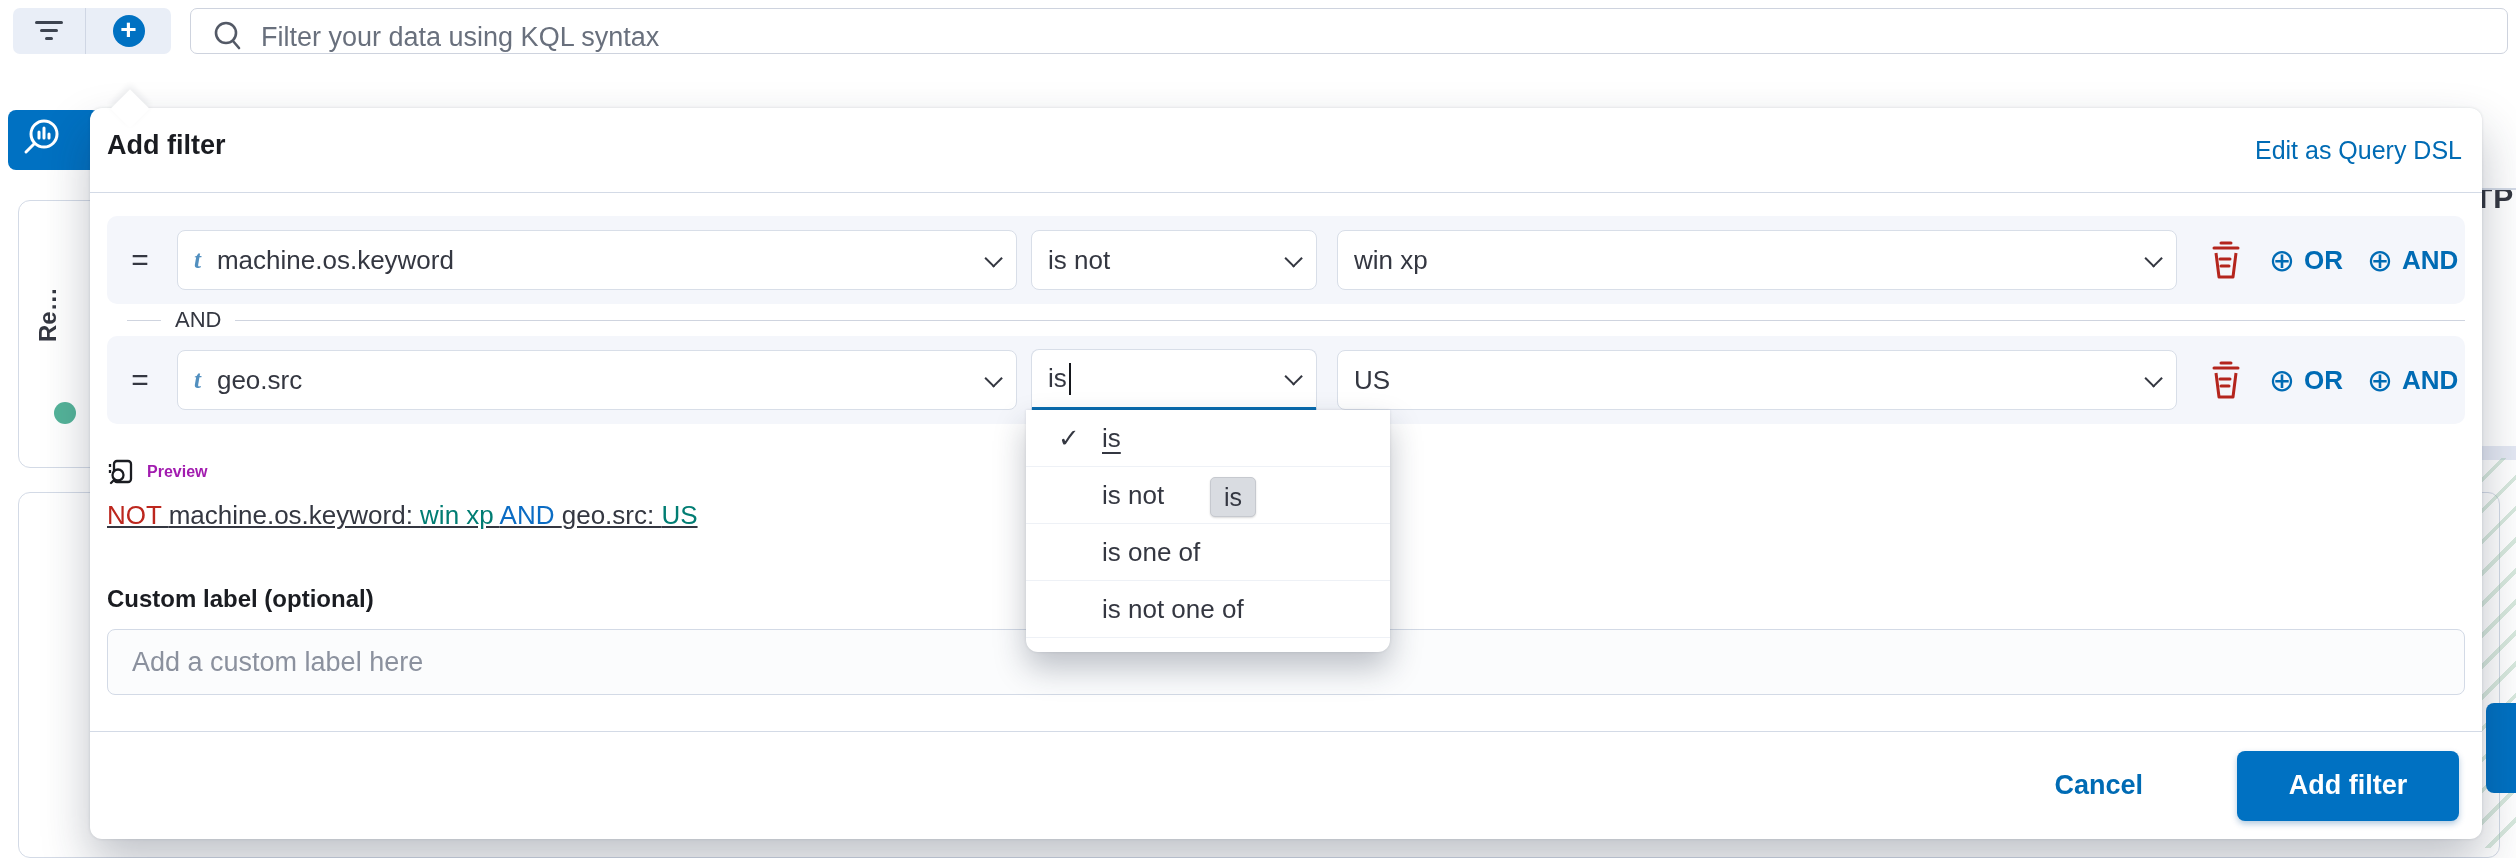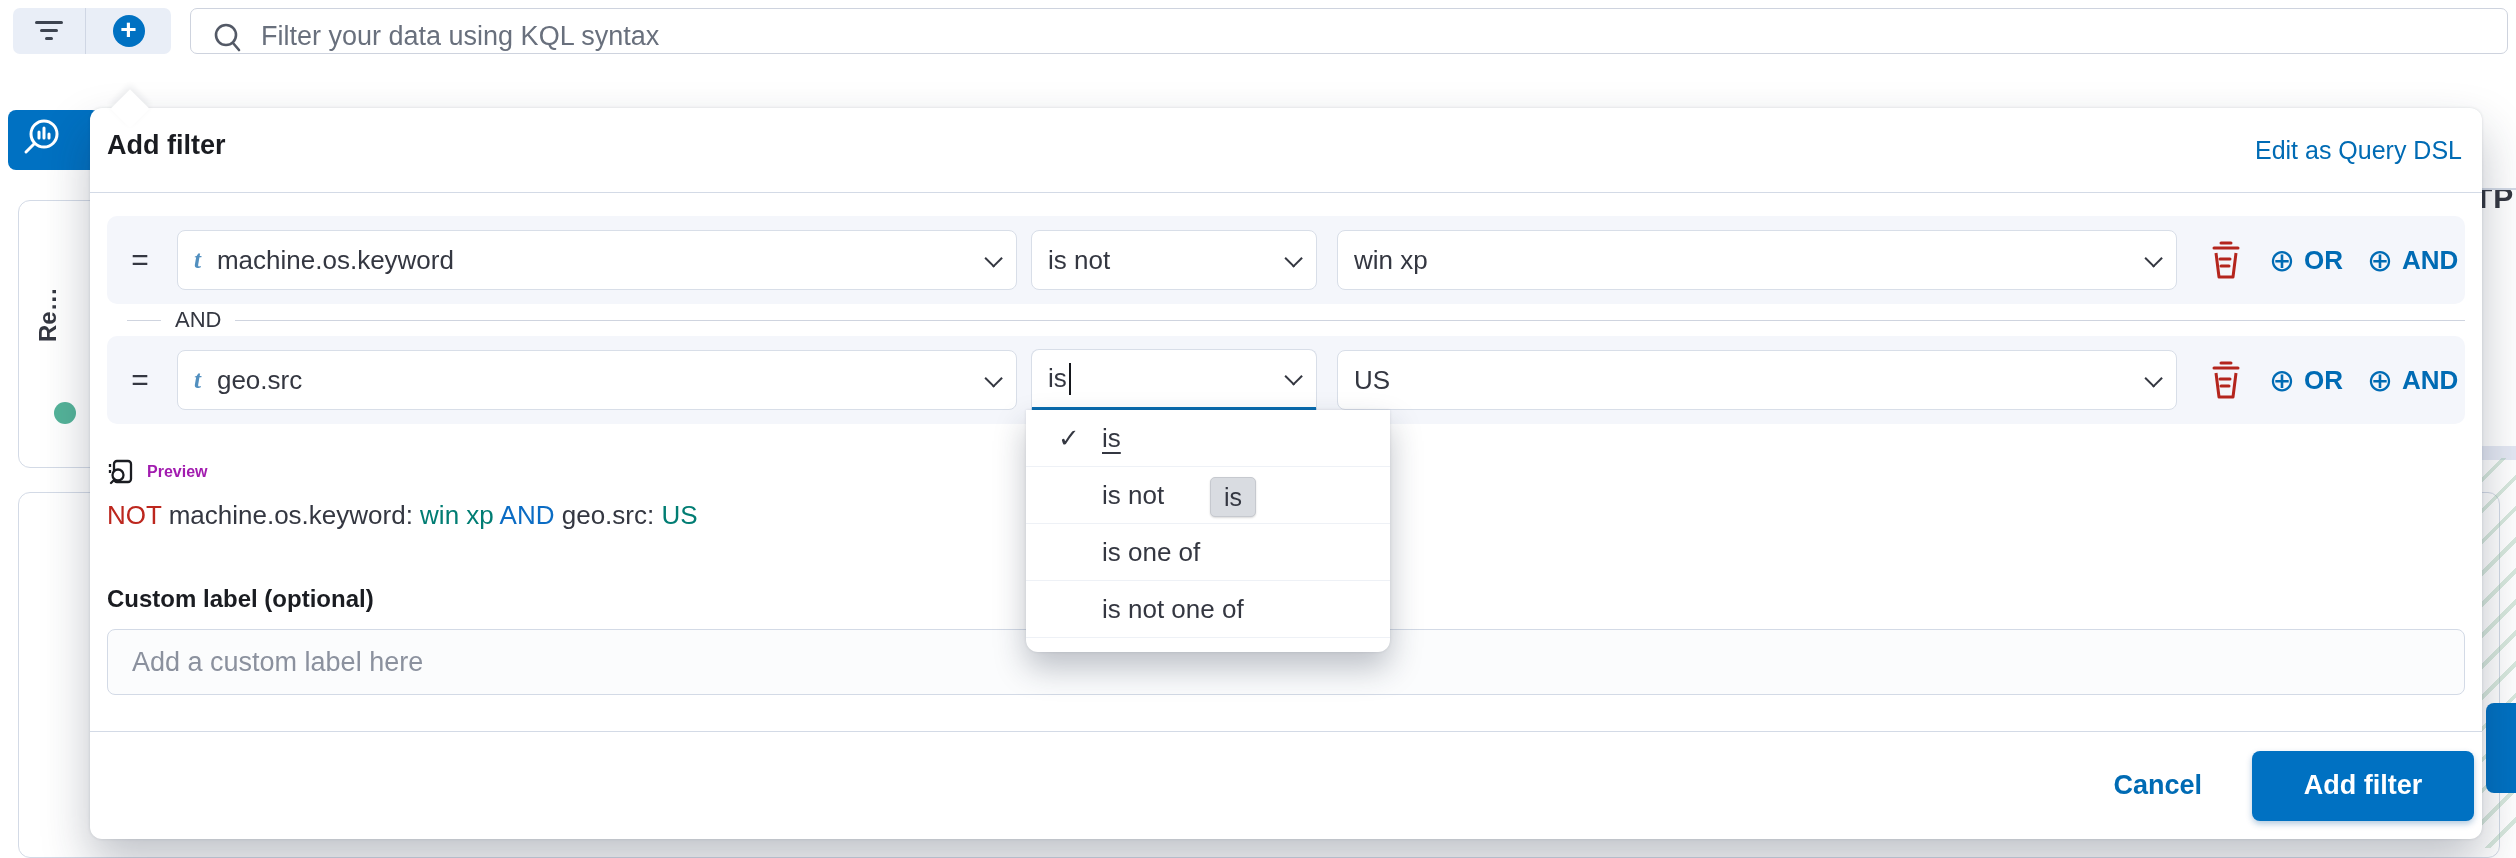--- a/index.html
+++ b/index.html
@@ -16,21 +16,21 @@
   .filt-lines { position:relative; width:28px; height:20px; }
   .filt-lines i { position:absolute; left:50%; transform:translateX(-50%); height:3px; background:#3d4450; border-radius:2px; }
   .filt-lines i:nth-child(1){ top:0; width:28px; }
   .filt-lines i:nth-child(2){ top:8px; width:18px; }
   .filt-lines i:nth-child(3){ top:16px; width:8px; }
   #add-cell { flex:1; display:flex; align-items:center; justify-content:center; }
   #add-btn { width:32px; height:32px; border-radius:50%; background:#0071c2; color:#fff;
     display:flex; align-items:center; justify-content:center; font-size:28px; font-weight:700; line-height:1;
     cursor:pointer; padding-bottom:3px; }
   #search-box { left:190px; top:8px; width:2318px; height:46px; background:#fff;
-    border:1.5px solid #ced3de; border-radius:7px; display:flex; align-items:flex-start; padding:12px 20px; z-index:3; }
+    border:1.5px solid #ced3de; border-radius:7px; display:flex; align-items:flex-end; padding:0 20px; z-index:3; }
   #search-box svg { flex:0 0 auto; margin-right:16px; }
   #kql-input { border:none; outline:none; flex:1; font-size:27px; color:#343741; background:transparent;
     font-family:"Liberation Sans", sans-serif; }
   #kql-input::placeholder { color:#69707d; }
 
   
   #lens-btn { left:8px; top:110px; width:92px; height:60px; background:#0071c2; border-radius:8px; z-index:1; }
   #card-re { left:18px; top:200px; width:150px; height:268px; background:#fff;
     border:1.5px solid #d3dae6; border-radius:12px; z-index:1; }
   #re-label { left:34px; top:222px; height:120px; writing-mode:vertical-rl; transform:rotate(180deg);
@@ -89,33 +89,33 @@
   .op-item .ic { width:44px; flex:0 0 auto; font-size:26px; color:#343741; }
   .op-item.selected .lbl { text-decoration:underline; text-underline-offset:5px; }
   #ghost-badge { left:184px; top:67px; width:46px; height:40px; background:#d9dce1; border:1px solid #c6c9cf;
     border-radius:5px; display:flex; align-items:center; justify-content:center; font-size:25px; color:#343741;
     box-shadow:0 1px 2px rgba(0,0,0,.15); z-index:31; }
 
   
   #preview-head { left:17px; top:350px; display:flex; align-items:center; }
   #preview-head svg { margin-right:12px; }
   #preview-head b { font-size:16px; color:#a21caf; }
-  #preview-text { left:17px; top:392px; font-size:26px; }
+  #preview-text { left:17px; top:392px; font-size:26px;text-decoration:underline; }
   .c-red { color:#bd271e; } .c-dark { color:#343741; } .c-teal { color:#017d73; } .c-blue { color:#0b6cc4; }
 
   
   #custom-label-title { left:17px; top:477px; font-size:24px; font-weight:700; color:#1a1c21; }
   #custom-label-input { left:17px; top:521px; width:2358px; height:66px; background:#fbfcfd;
     border:1.5px solid #d3dae6; border-radius:8px; font-size:27px; color:#343741; padding:0 24px;
     outline:none; font-family:"Liberation Sans", sans-serif; }
   #custom-label-input::placeholder { color:#8b919e; }
 
   
   #pop-footer { left:0; top:623px; width:100%; height:108px; border-top:1.5px solid #d3dae6;
-    display:flex; align-items:center; justify-content:flex-end; padding-right:8px; }
+    display:flex; align-items:center; justify-content:flex-end; padding-right:23px;gap:44px; }
   #cancel-btn { font-size:27px; font-weight:600; color:#006bb4; cursor:pointer; margin-right:50px; }
   #addfilter-btn { width:222px; height:70px; background:#0071c2; border:none; border-radius:8px;
     color:#fff; font-size:27px; font-weight:600; cursor:pointer; font-family:"Liberation Sans", sans-serif;
     box-shadow:0 3px 6px rgba(0,80,150,.3); }
 </style>
 </head>
 <body>
 
 <div id="stage">
 

